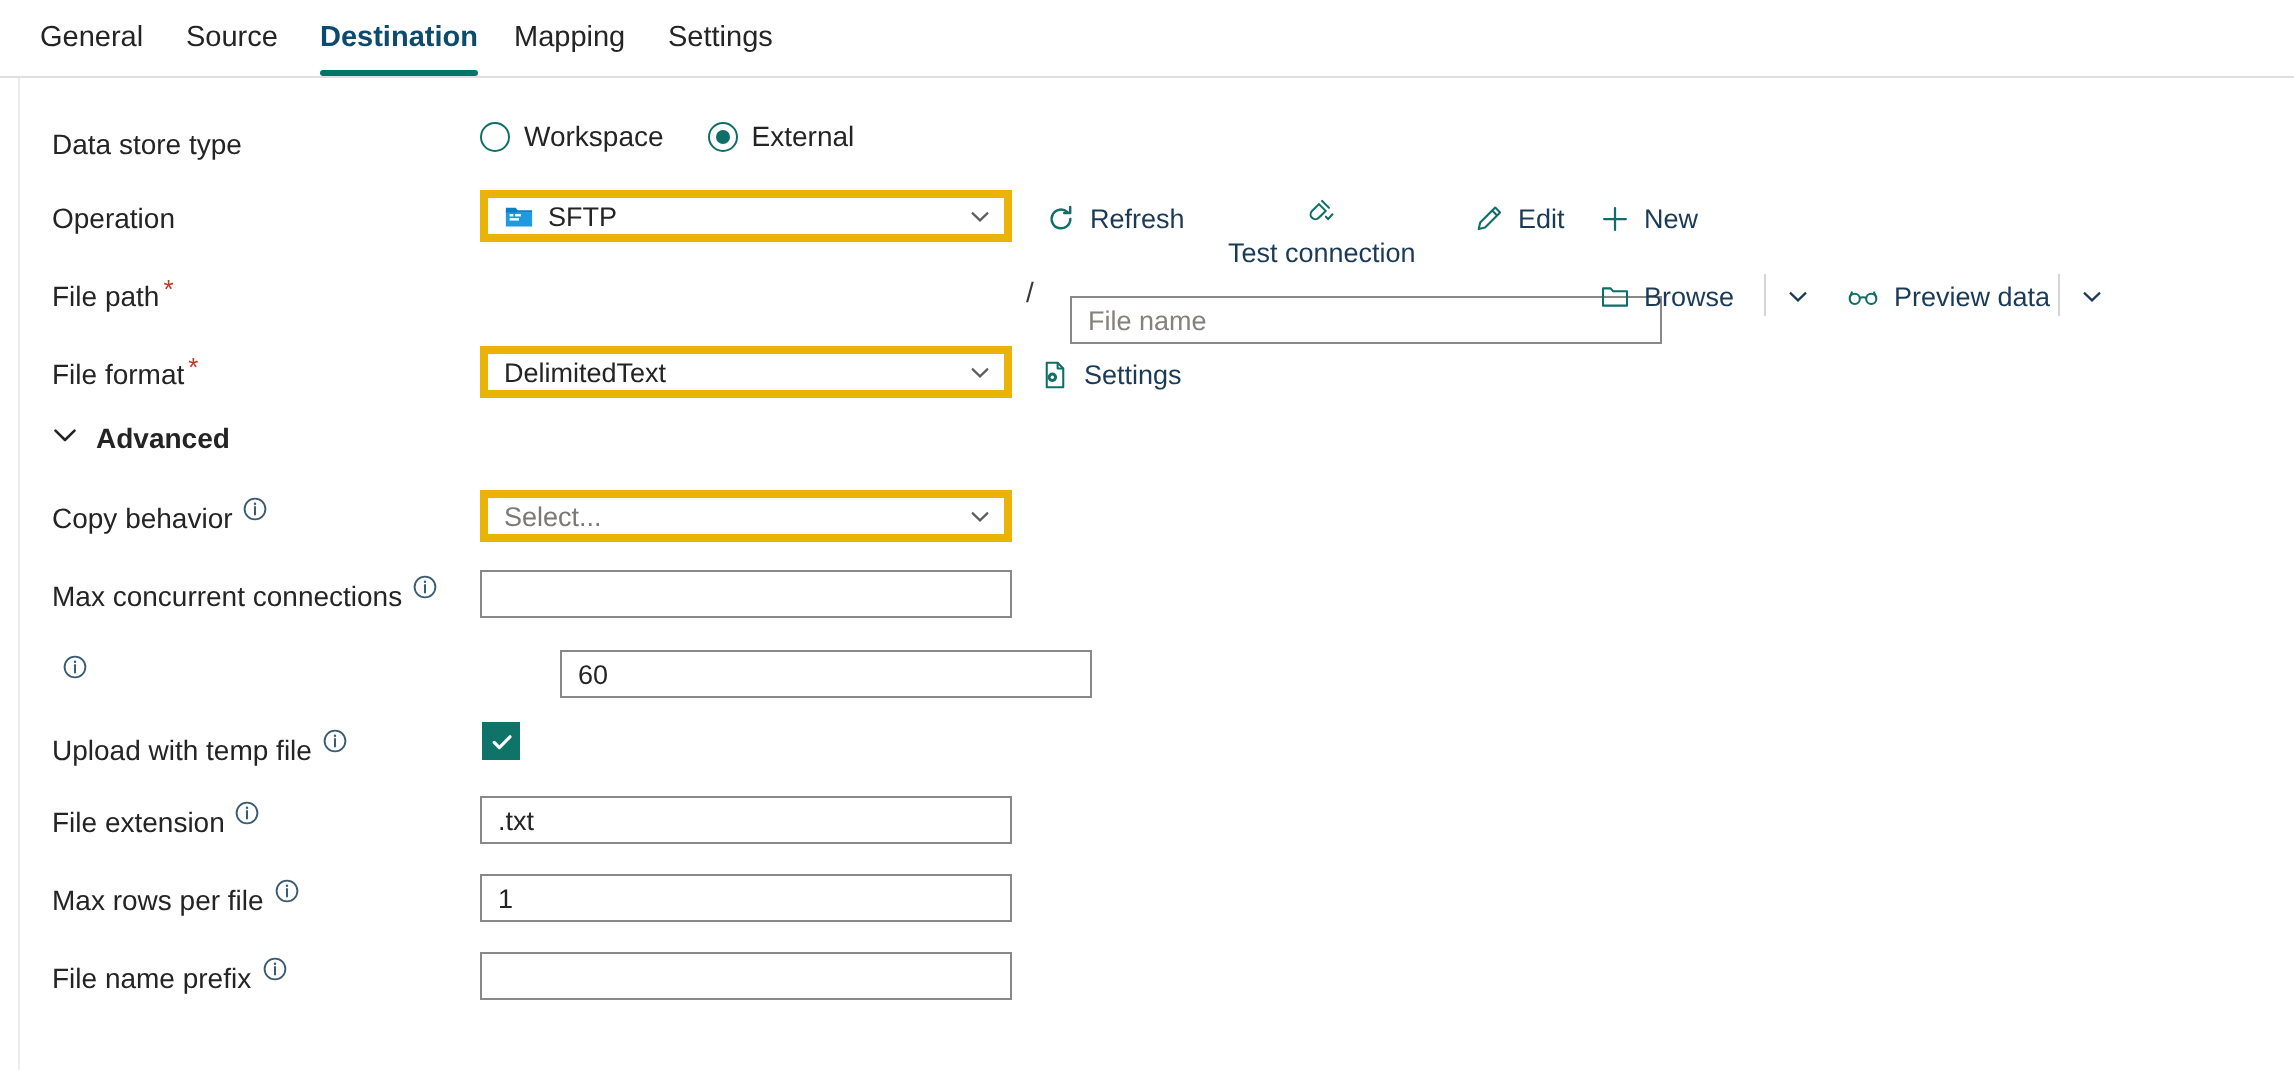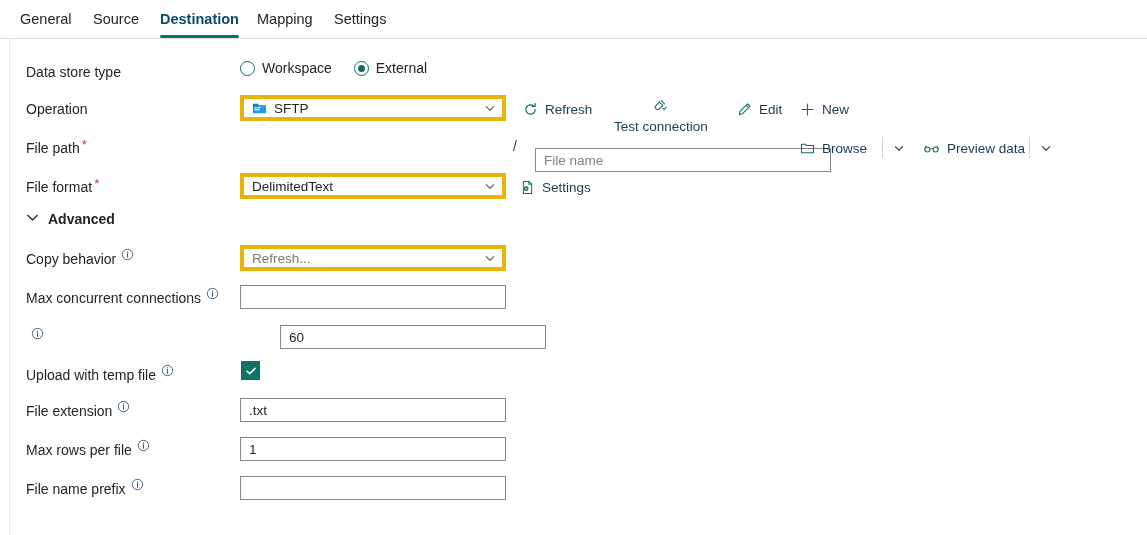--- a/index.html
+++ b/index.html
@@ -401,21 +401,21 @@
 
   <div class="row" style="top:206px; height:28px;">
     <div class="label" style="top:4px;text-align:center;">
       <span>Copy behavior</span><span class="infoicon"><svg width="13" height="13" viewBox="0 0 14 14">
             <circle cx="7" cy="7" r="5.6" stroke="#3b5b73" stroke-width="1" fill="none"></circle>
             <path d="M7 6v4" stroke="#3b5b73" stroke-width="1.1" stroke-linecap="round"></path>
             <circle cx="7" cy="4.2" r="0.65" fill="#3b5b73"></circle>
           </svg></span>
     </div>
     <div class="combo" style="left:230px; top:0px; width:266px;">
-      <span class="ctext placeholder">Refresh...</span>
+      <span class="ctext placeholder">Select...</span>
       <span class="chev">
         <svg width="12" height="12" viewBox="0 0 12 12">
             <path d="M2 4.3L6 8.2l4-3.9" stroke="#605e5c" stroke-width="1.1" fill="none"></path>
           </svg>
       </span>
     </div>
   </div>
 
   <div class="row" style="top:246px; height:28px;">
     <div class="label" style="top:3px;">

